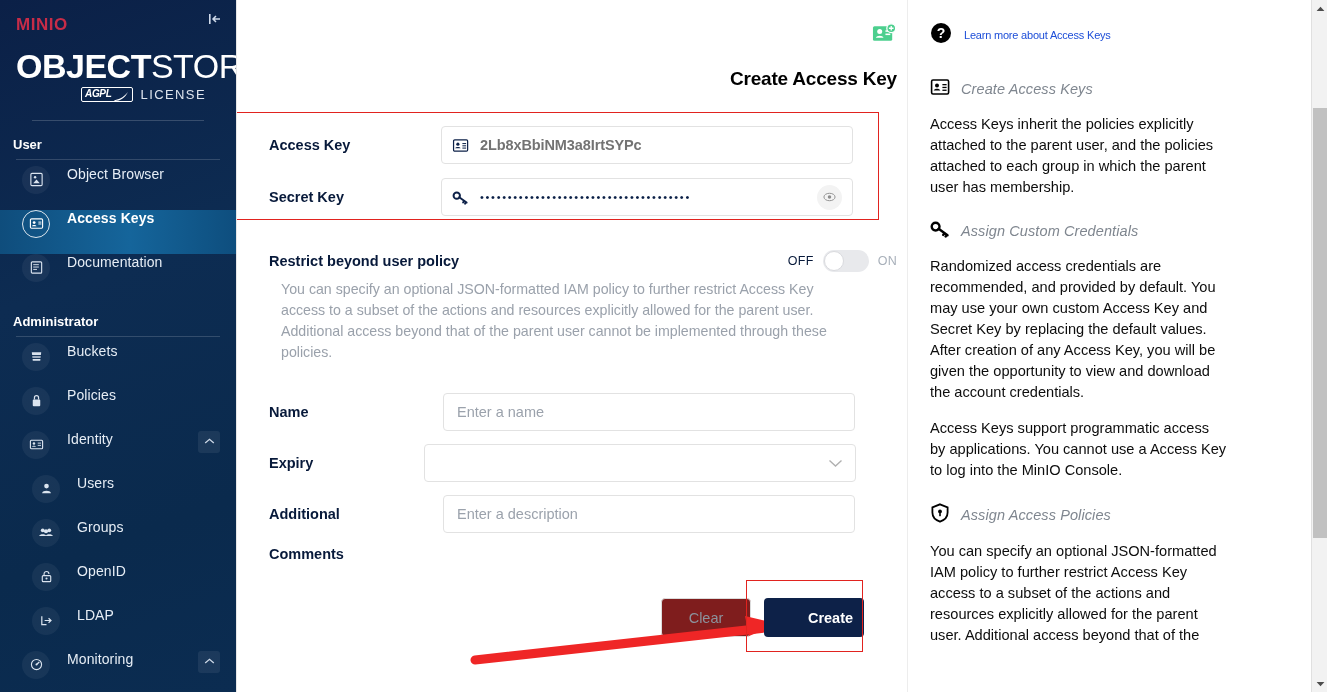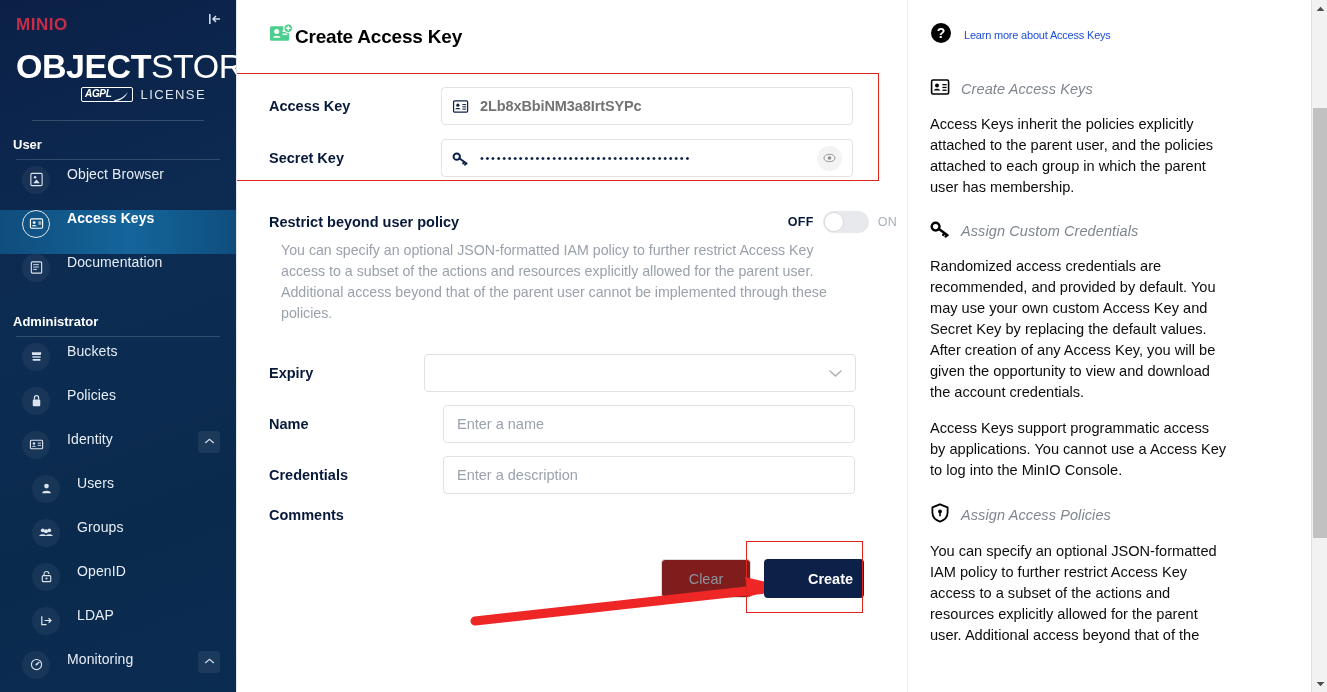--- a/index.html
+++ b/index.html
@@ -81,21 +81,21 @@
 
   
   #main-scroll {
     flex: 1 1 auto; height: 692px; position: relative;
     background: #fff; overflow: hidden;
     border-left: 1px solid #e6e6e6;
   }
   #content { display: flex; padding: 0; height: 692px; }
   .form-col { width: 660px; flex: 0 0 660px; padding: 22px 0 0 32px; position: relative; }
 
-  .page-title-row { display: flex; align-items: center; gap: 1px; margin-bottom: 22px; }
+  .page-title-row { display: flex; align-items: flex-end; gap: 17px; margin-bottom: 22px; flex-direction: column; }
   .page-title { font-size: 19px; font-weight: bold; color: #000; letter-spacing: -0.2px; }
 
   .cred-box { position: relative; padding: 14px 0 10px 0; }
   .red-outline {
     position: absolute; left: -33px; top: 0; width: 643px; height: 108px;
     border: 1.6px solid #e1231f; pointer-events: none; z-index: 5;
   }
   .field-row { display: flex; align-items: center; margin-bottom: 14px; }
   .field-label {
     width: 172px; flex: 0 0 172px; font-size: 14.5px; font-weight: bold; color: #07193a;
@@ -110,21 +110,21 @@
   .dots { font-size: 11px; color: #0b2047; letter-spacing: 1.7px; line-height: 1; }
   .eye-btn {
     margin-left: auto; width: 25px; height: 25px; border-radius: 50%;
     background: #f3f3f3; display: flex; align-items: center; justify-content: center;
     cursor: pointer; flex: 0 0 25px;
   }
 
   .restrict-row { display: flex; align-items: center; margin-top: 10px; }
   .restrict-label { font-size: 14.5px; font-weight: bold; color: #07193a; flex: 1 1 auto; }
   .toggle-wrap { display: flex; align-items: center; gap: 9px; }
-  .toggle-off-lbl { font-size: 12.5px; font-weight: bold; color: #07193a; letter-spacing: 0.3px; }
+  .toggle-off-lbl { font-size: 12.5px; font-weight: normal; color: #07193a; letter-spacing: 0.3px; }
   .toggle-on-lbl { font-size: 12.5px; color: #a8b0ba; letter-spacing: 0.3px; }
   .switch {
     width: 46px; height: 22px; border-radius: 11px; background: #e8e9ec;
     position: relative; cursor: pointer;
   }
   .switch .knob {
     position: absolute; left: 1px; top: 1px; width: 20px; height: 20px;
     background: #fff; border-radius: 50%; border: 1px solid #d9dade;
   }
   .restrict-desc {
@@ -443,40 +443,40 @@
             <span class="switch">
               <span class="knob"></span>
             </span>
             <span class="toggle-on-lbl">ON</span>
           </div>
         </div>
         <div class="restrict-desc">You can specify an optional JSON-formatted IAM policy to further restrict Access Key access to a subset of the actions and resources explicitly allowed for the parent user. Additional access beyond that of the parent user cannot be implemented through these policies.</div>
 
         <div class="form-fields">
           <div class="field-row2">
+            <div class="field-label2">Name</div>
+            <div class="text-shell">
+              <span class="ph">Enter a name</span>
+            </div>
+          </div>
+
+          <div class="field-row2">
             <div class="field-label2">Expiry</div>
             <div class="select-shell">
               <span class="input-val"></span>
               <span class="caret">
                 <svg width="15" height="9" viewBox="0 0 15 9">
                     <path d="M1.5 1.5 L7.5 7 L13.5 1.5" stroke="#b0b0b0" stroke-width="1.4" fill="none"></path>
                   </svg>
               </span>
             </div>
           </div>
 
           <div class="field-row2">
-            <div class="field-label2">Name</div>
-            <div class="text-shell">
-              <span class="ph">Enter a name</span>
-            </div>
-          </div>
-
-          <div class="field-row2">
-            <div class="field-label2">Credentials</div>
+            <div class="field-label2">Additional</div>
             <div class="text-shell">
               <span class="ph">Enter a description</span>
             </div>
           </div>
 
           <div class="field-row2">
             <div class="field-label2">Comments</div>
           </div>
         </div>
 

